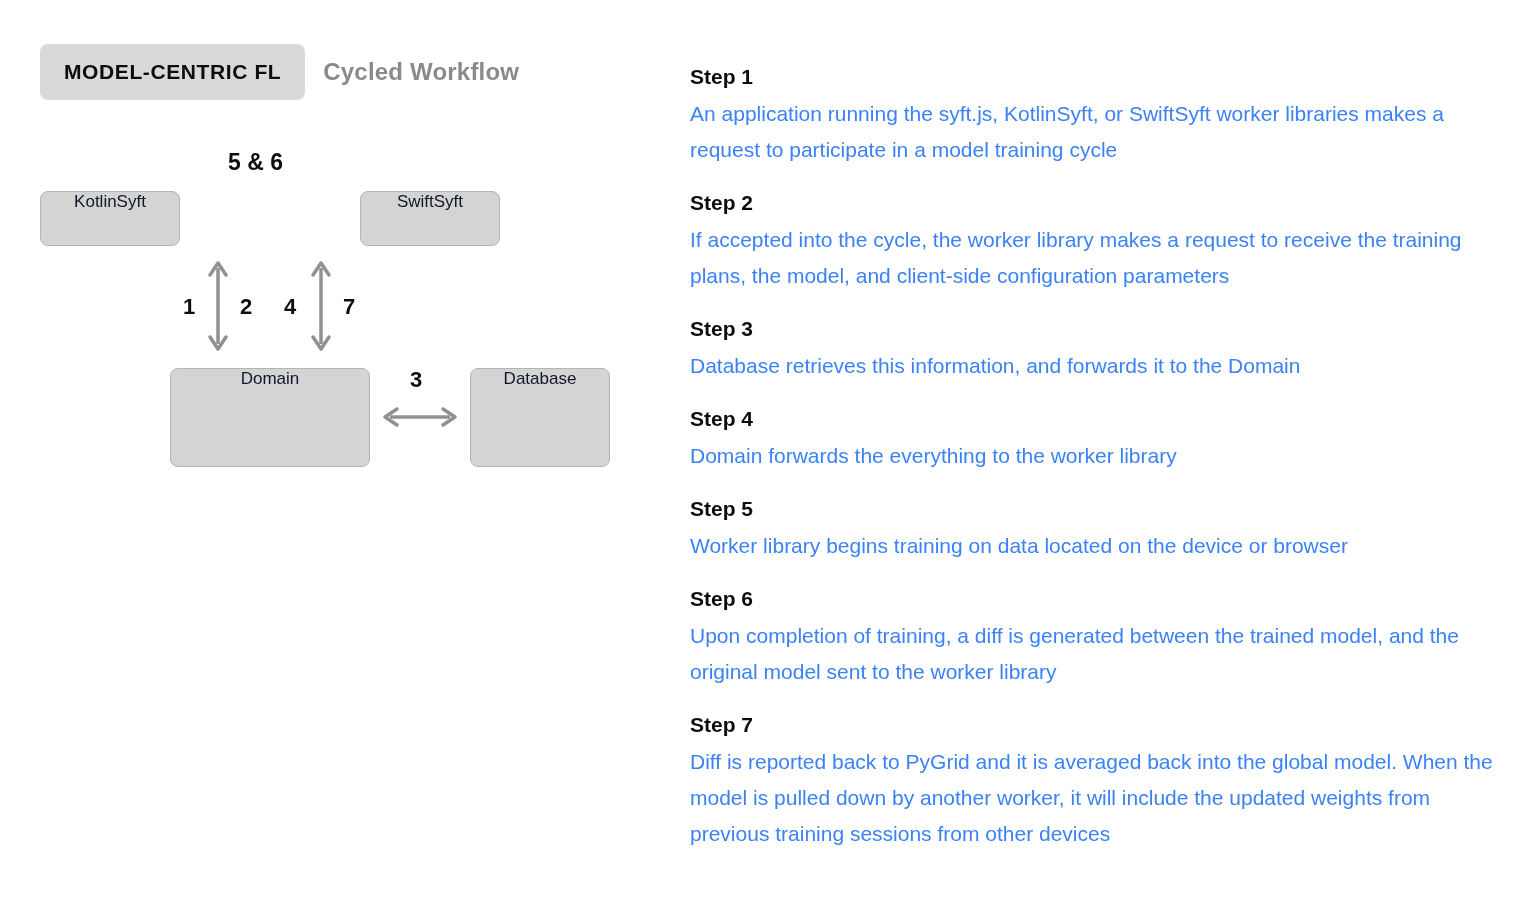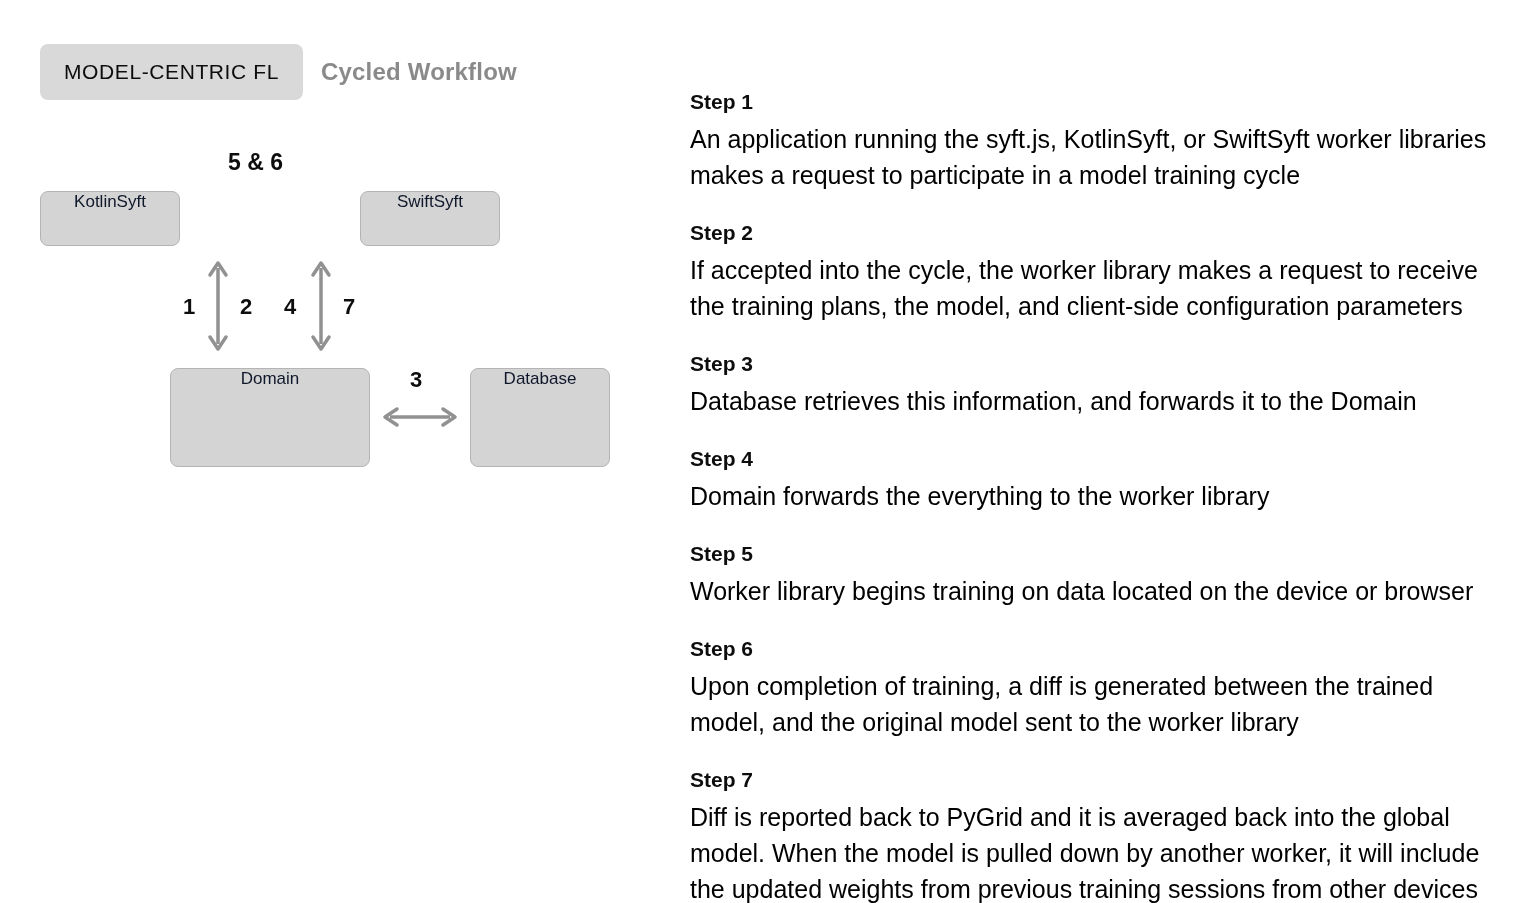--- a/index.html
+++ b/index.html
@@ -23,21 +23,21 @@
     top: 44px;
     display: flex;
     align-items: center;
     gap: 18px;
   }
   #title-badge {
     background: #d9d9d9;
     border-radius: 8px;
     padding: 17px 24px 18px 24px;
     font-size: 21px;
-    font-weight: normal;
+    font-weight: bold;
     letter-spacing: 0.6px;
     color: #0d0d0d;
     line-height: 1;
     white-space: nowrap;
   }
   #subtitle {
     font-size: 24px;
     font-weight: bold;
     color: #8a8a8a;
     letter-spacing: 0.2px;
@@ -95,34 +95,33 @@
 
   
   #steps {
     position: absolute;
     left: 690px;
     top: 62px;
     width: 810px;
   }
   .step-block {
     margin-bottom: 20px;
-    margin-top: 25px;
   }
   .step-block:last-child { margin-bottom: 0; }
   .step-heading {
     font-size: 21px;
     font-weight: bold;
     color: #0d0d0d;
     line-height: 30px;
     margin: 0 0 4px 0;
   }
   .step-body {
-    font-size: 25px;
+    font-size: 21px;
     font-weight: normal;
-    color: #000000;
+    color: #3b82f6;
     line-height: 36px;
     margin: 0;
   }
 </style>
 </head>
 <body>
 
 <div id="header">
   <div id="title-badge">MODEL-CENTRIC FL</div>
   <div id="subtitle">Cycled Workflow</div>

